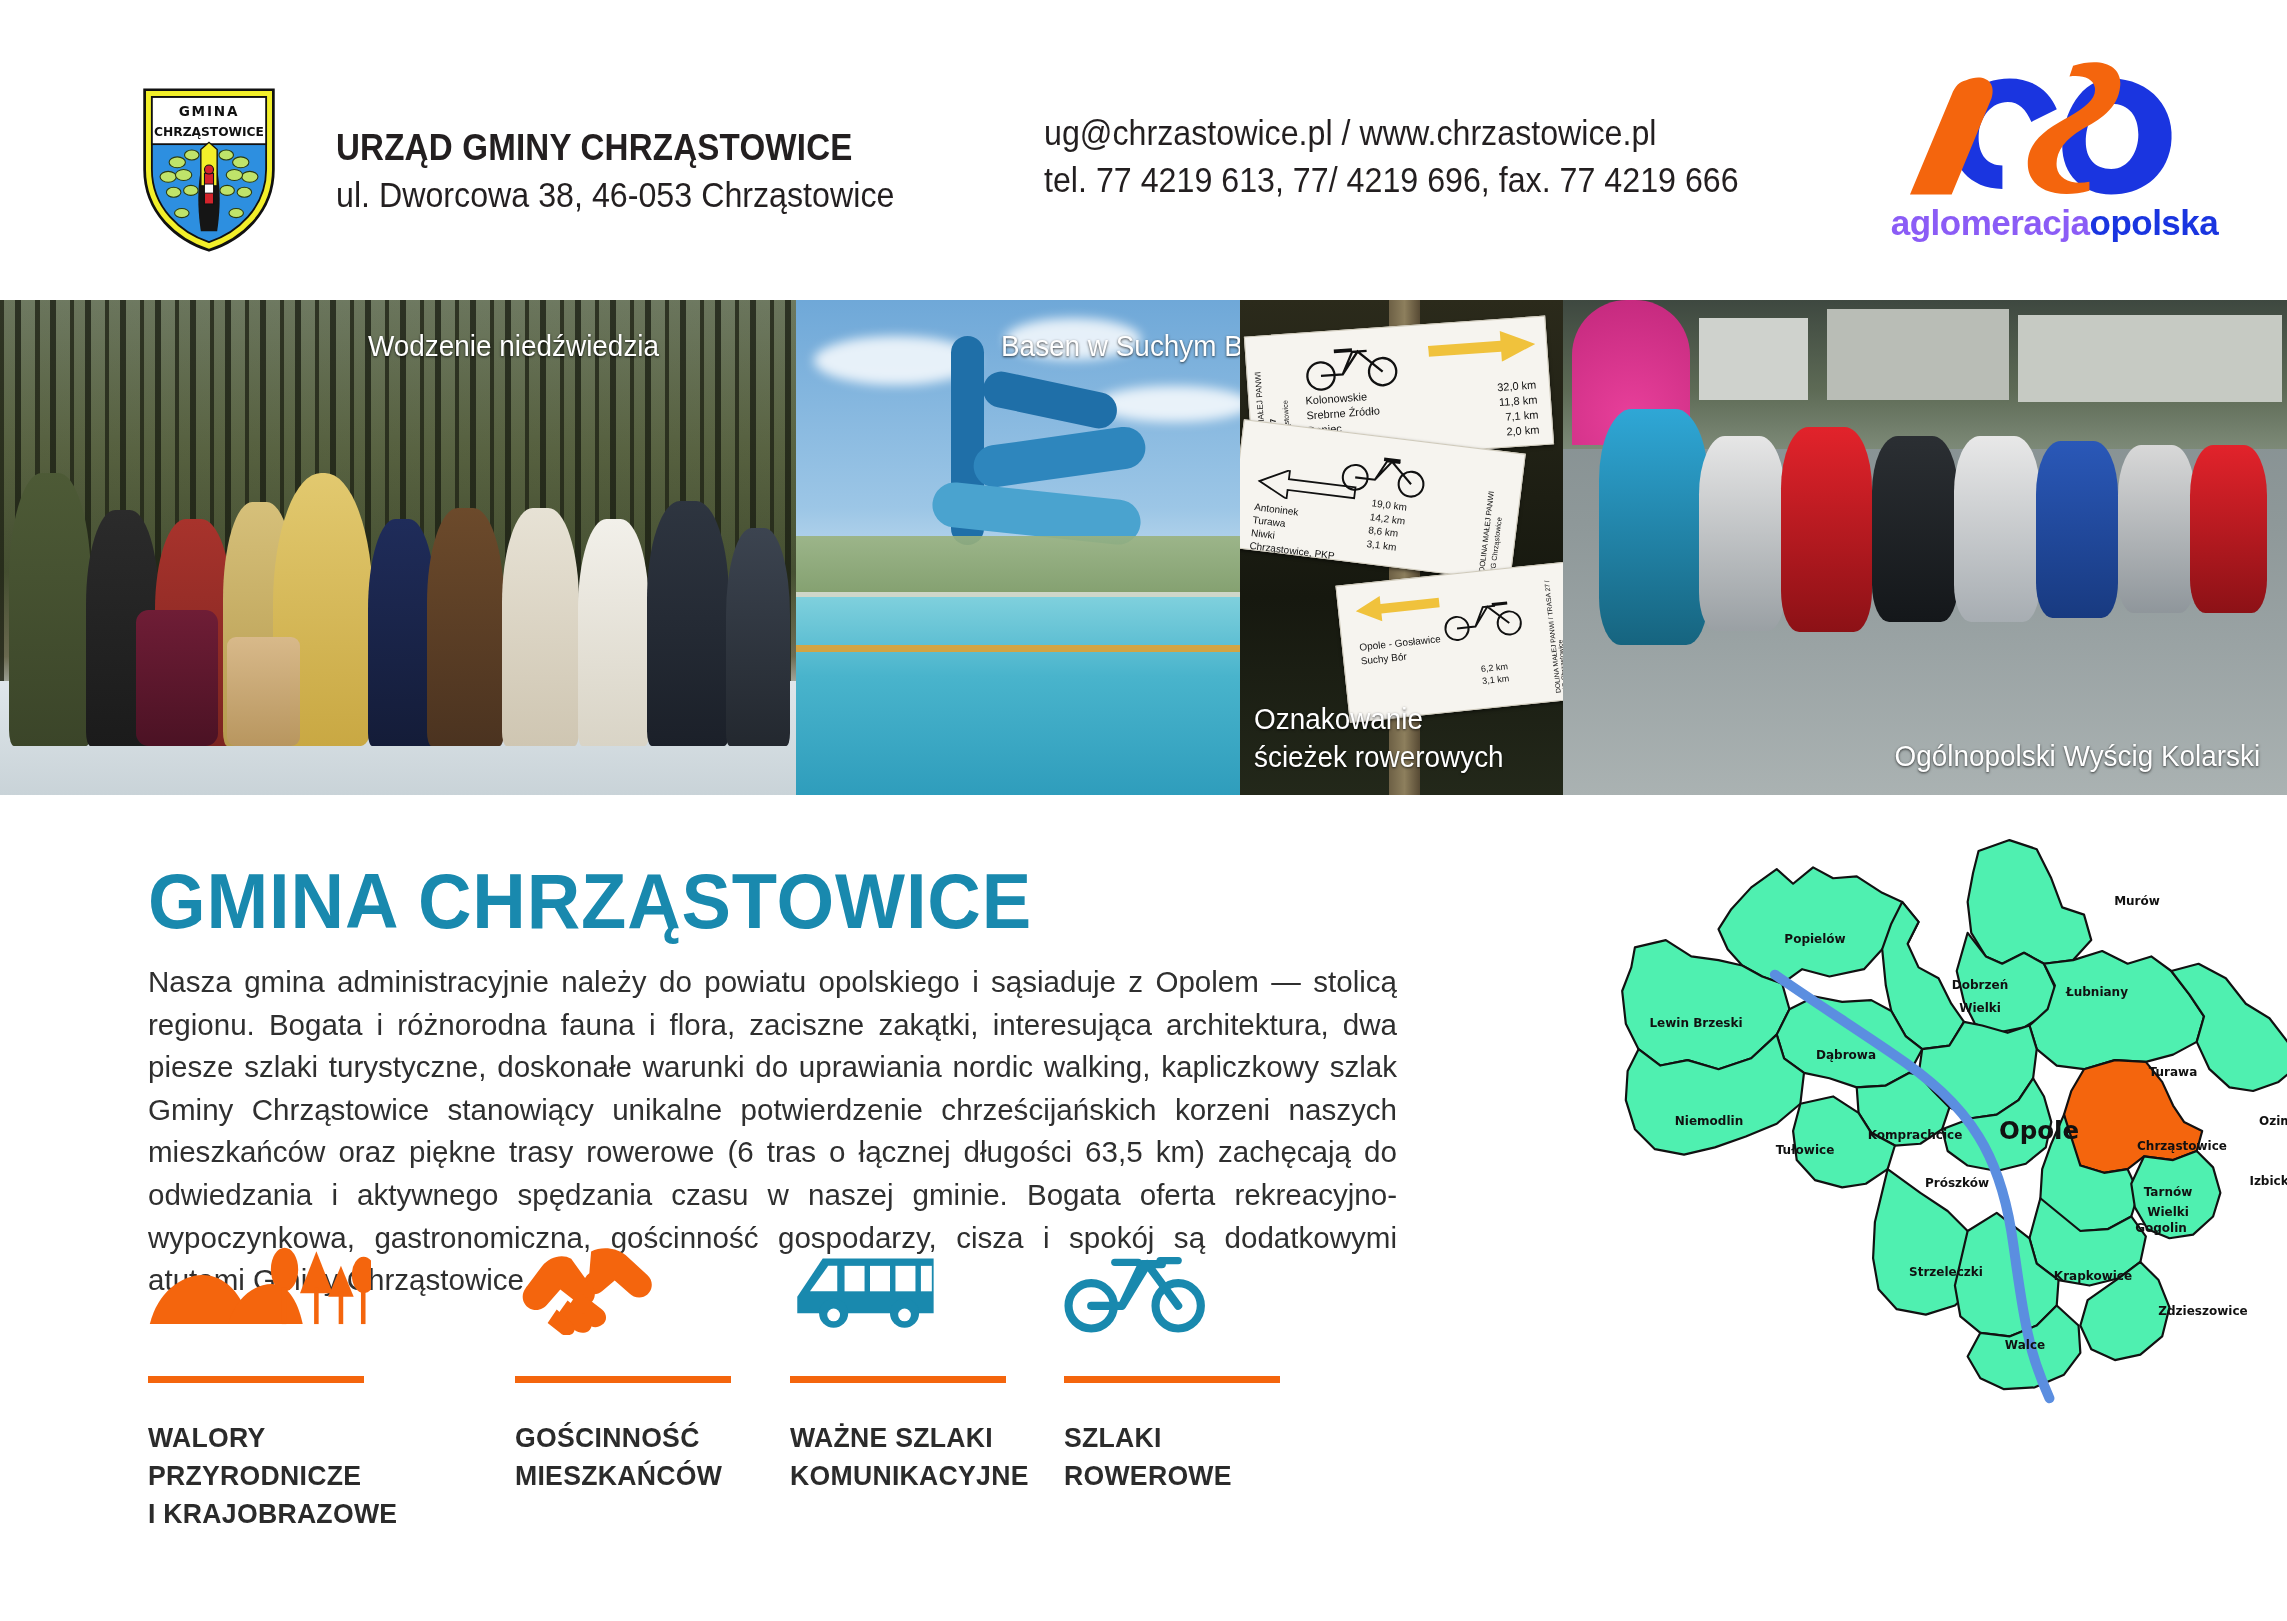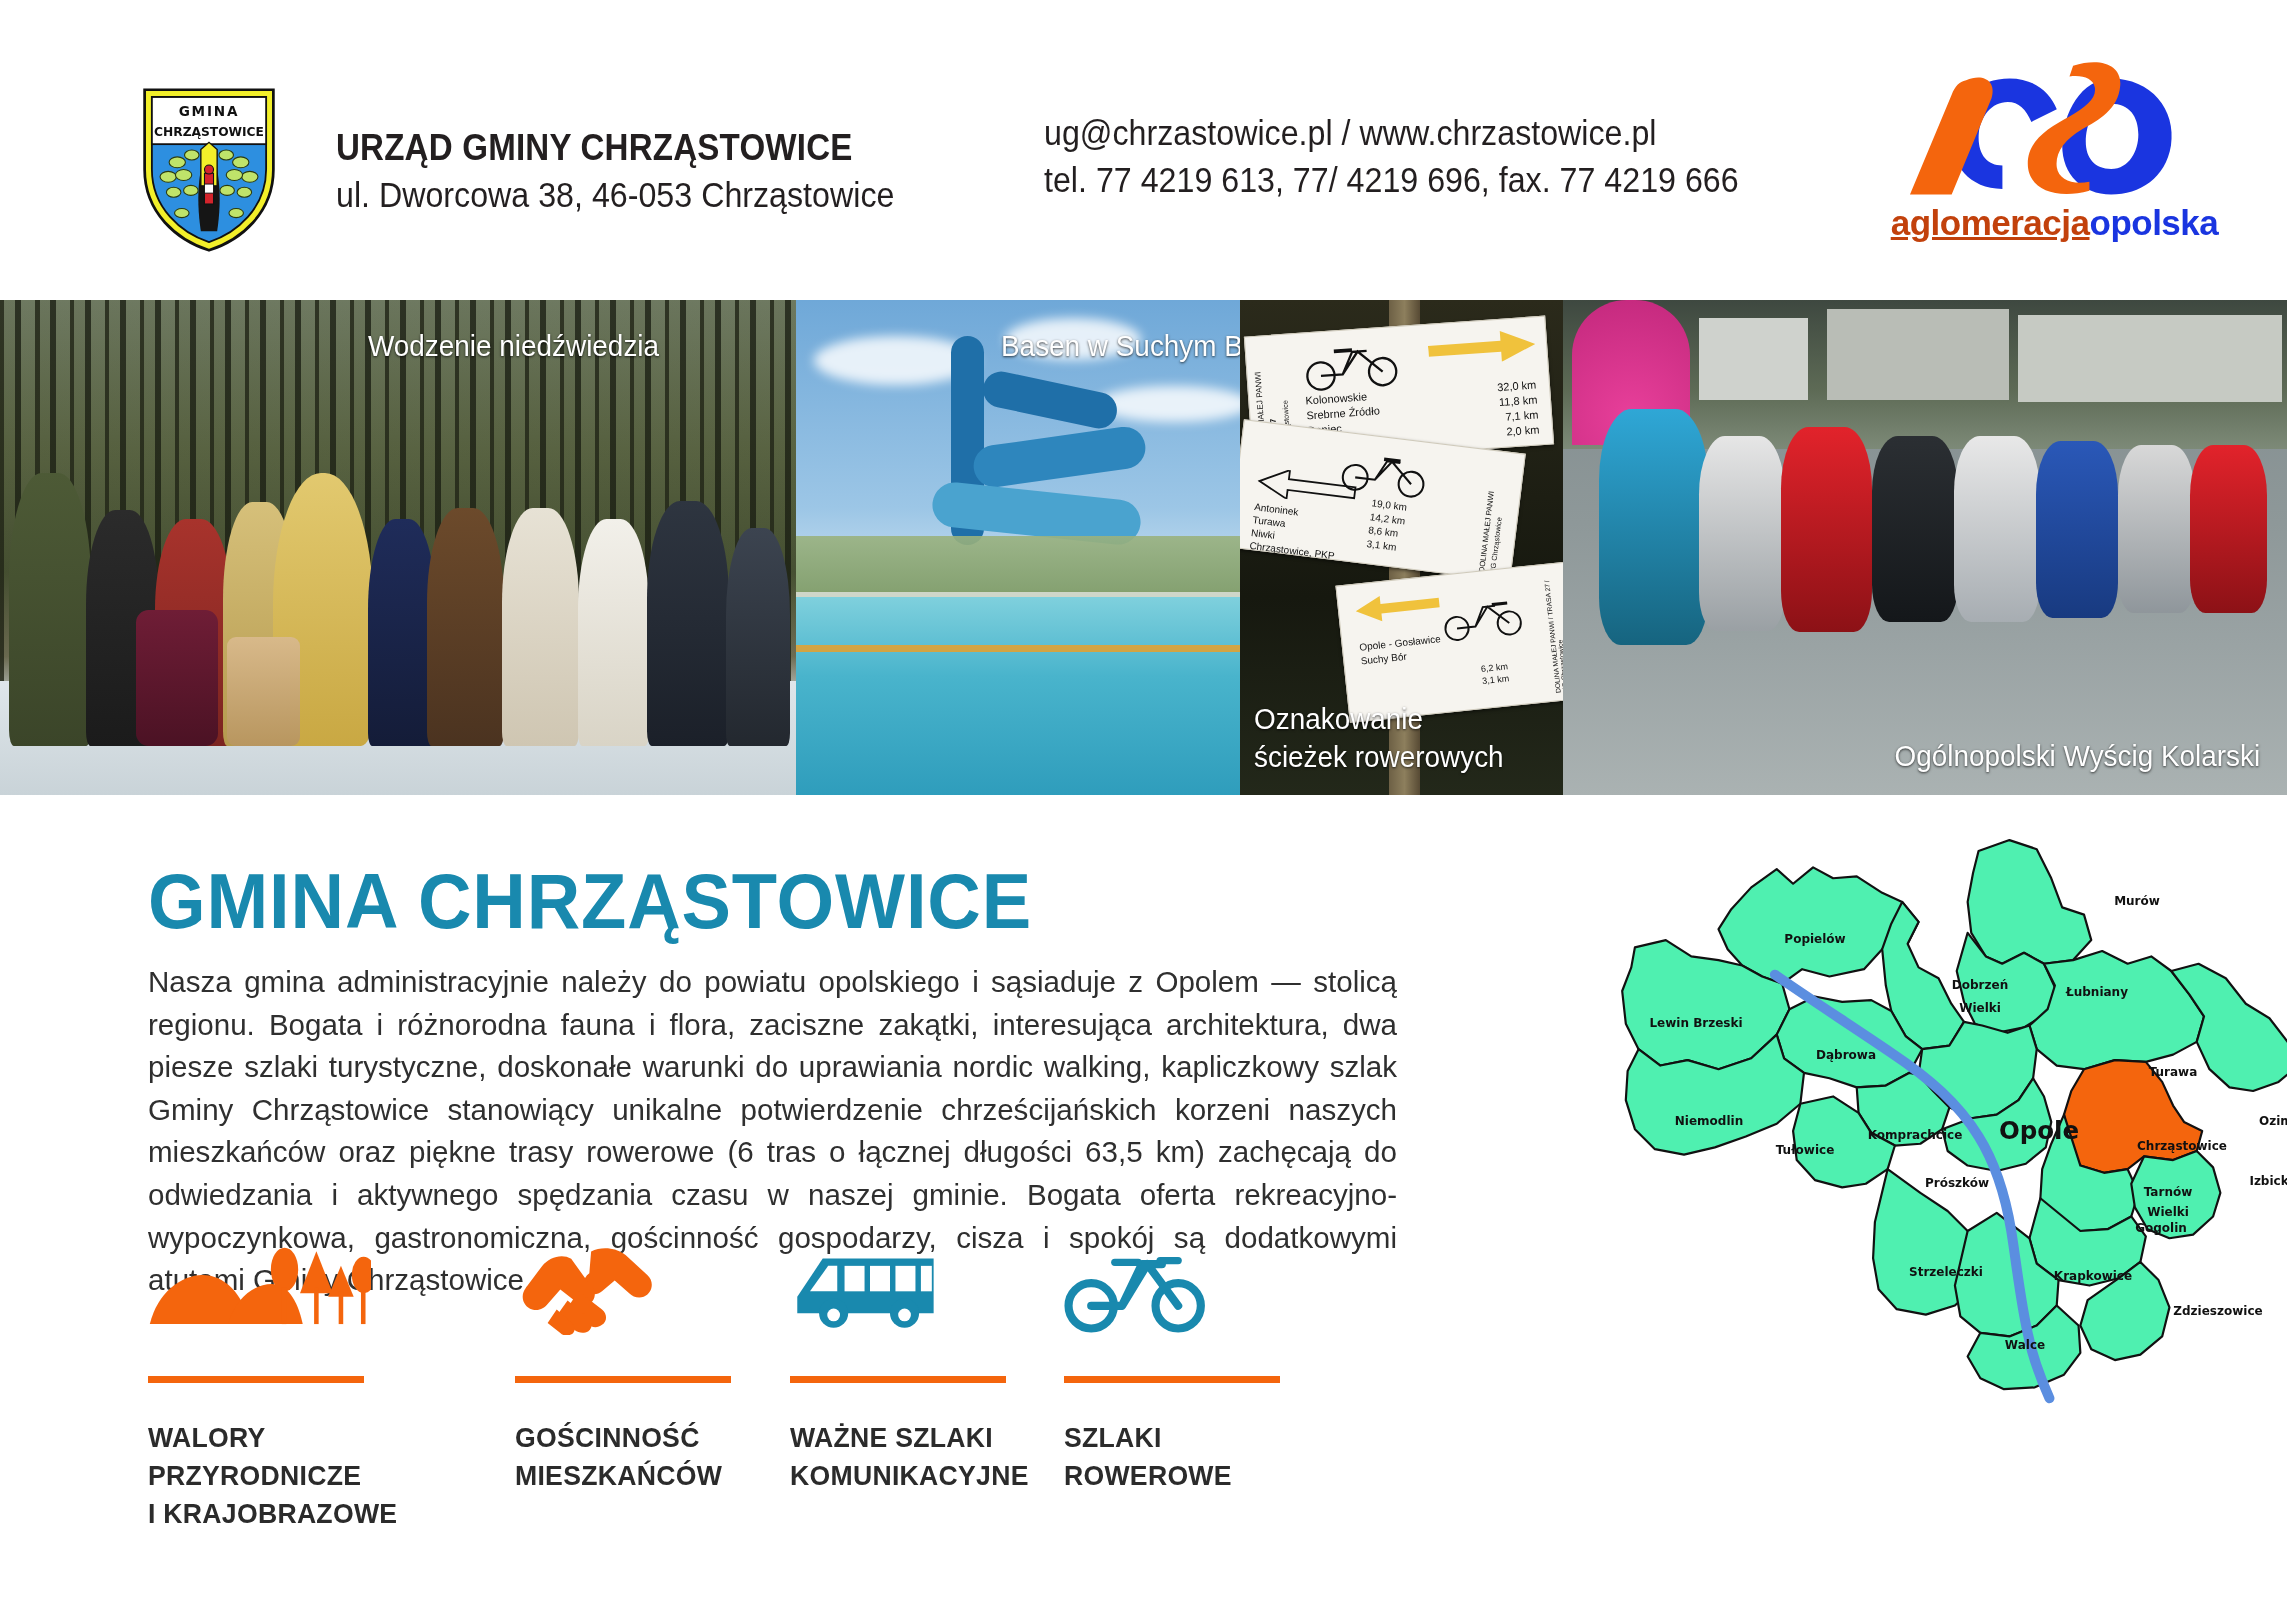--- a/index.html
+++ b/index.html
@@ -41,21 +41,21 @@
   }
   .contact-line + .contact-line{margin-top:7.3px;}
   .ao-logo{
     position:absolute;left:1859px;top:53px;width:391px;height:209px;
   }
   .ao-mark{position:absolute;left:36px;top:0;width:300px;height:145px;}
   .ao-text{
     position:absolute;left:0;top:150px;width:391px;text-align:center;
     font-size:35px;font-weight:bold;letter-spacing:-0.5px;
   }
-  .ao-text .a{color:#c2410c;text-decoration:underline;}
+  .ao-text .a{color:#8b5cf6;}
   .ao-text .o{color:#1a35e0;}
 
   
   .strip{
     position:absolute;left:0;top:300px;width:2287px;height:495px;
     display:flex;overflow:hidden;
   }
   .photo{position:relative;overflow:hidden;height:495px;}
   .p1{width:796px;}
   .p2{width:445px;}
@@ -463,18 +463,18 @@
         <div class="map-label" style="left: 600px; top: 316px;">Chrząstowice</div>
         <div class="map-label" style="left: 127px; top: 291px;">Niemodlin</div>
         <div class="map-label" style="left: 223px; top: 320px;">Tułowice</div>
         <div class="map-label" style="left: 375px; top: 353px;">Prószków</div>
         <div class="map-label" style="left: 586px; top: 362px;">Tarnów</div>
         <div class="map-label" style="left: 586px; top: 382px;">Wielki</div>
         <div class="map-label" style="left: 691px; top: 351px;">Izbicko</div>
         <div class="map-label" style="left: 579px; top: 398px;">Gogolin</div>
         <div class="map-label" style="left: 511px; top: 446px;">Krapkowice</div>
         <div class="map-label" style="left: 364px; top: 442px;">Strzeleczki</div>
-        <div class="map-label" style="left: 636px; top: 481px;">Zdzieszowice</div>
+        <div class="map-label" style="left: 621px; top: 481px;">Zdzieszowice</div>
         <div class="map-label" style="left: 443px; top: 515px;">Walce</div>
       </div>
   </div>
 </div>
 
 
 </body></html>

